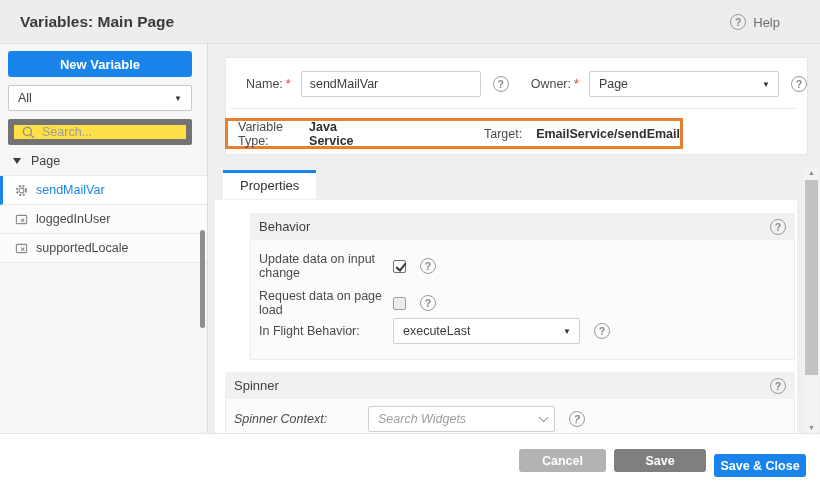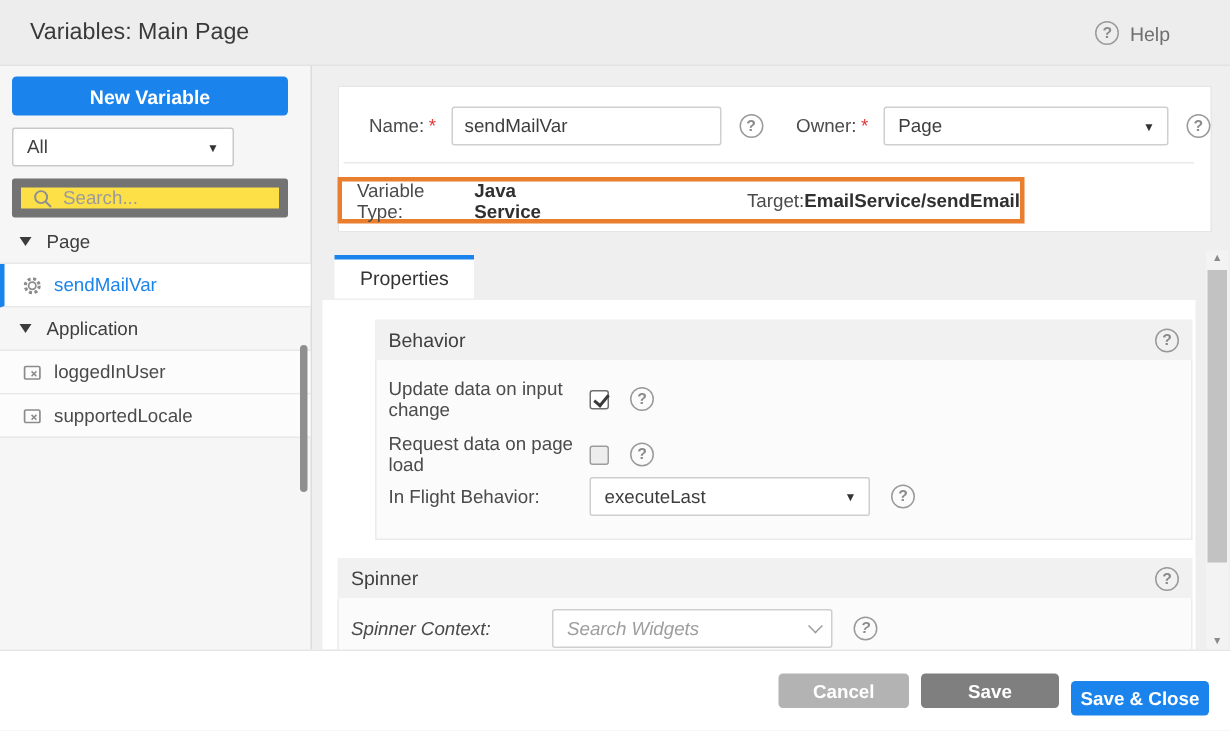--- a/index.html
+++ b/index.html
@@ -3,35 +3,35 @@
 <meta charset="utf-8">
 <style>
   * { margin:0; padding:0; box-sizing:border-box; }
   html,body { width:820px; height:487px; }
   body { font-family:"Liberation Sans","DejaVu Sans",sans-serif; color:#444; }
   .app { position:relative; width:820px; height:487px; background:#efefef; overflow:hidden; }
 
   
   .topbar { position:absolute; left:0; top:0; width:820px; height:44px; background:#ededed;
             border-bottom:1px solid #e3e3e3; display:flex; align-items:center; }
-  .page-title { font-size:15.5px; font-weight:400; color:#3a3a3a; margin-left:20px; }
+  .page-title { font-size:15.5px; font-weight:700; color:#3a3a3a; margin-left:20px; }
   .help-btn { position:absolute; right:40px; top:0; height:44px; display:flex; align-items:center; gap:7px;
               color:#6f6f6f; font-size:13px; cursor:pointer; }
 
   .qicon { display:inline-block; width:16px; height:16px; border:1px solid #9a9a9a; border-radius:50%;
            color:#8a8a8a; font-size:10.5px; line-height:14px; text-align:center; font-weight:700; flex:0 0 auto; }
   .qicon::before { content:"?"; }
 
   
   .sidebar { position:absolute; left:0; top:44px; width:208px; height:389px; background:#f6f6f6;
              border-right:1px solid #dcdcdc; }
   .new-var-btn { position:absolute; left:8px; top:7px; width:184px; height:26px; background:var(--accent-blue,#1b84ec);
                  color:#fff; border:none; border-radius:3px; font-size:13px; font-weight:600; cursor:pointer;
                  font-family:inherit; }
-  .side-select { position:absolute; left:8px; top:41px; width:148px; height:26px; background:#fff;
+  .side-select { position:absolute; left:8px; top:41px; width:184px; height:26px; background:#fff;
                  border:1px solid #c9c9c9; border-radius:2px; font-size:12.5px; color:#3f3f3f;
                  display:flex; align-items:center; padding:0 9px; cursor:pointer; }
   .side-select .arr { margin-left:auto; }
   .dd-arrow { font-size:8px; color:#333; }
   .side-search { position:absolute; left:8px; top:75px; width:184px; height:26px; background:#fde047;
                  border:6px solid #737373; border-radius:2px; display:flex; align-items:center; padding:0 8px; }
   .side-search input { border:none; outline:none; width:130px; font-size:12.5px; color:#555; margin-left:7px;
                        font-family:inherit; background:transparent; }
   .side-search input::placeholder { color:#9b9b9b; }
 
@@ -64,21 +64,21 @@
   .owner-select { width:190px; margin-left:10px; }
   .selbox .arr { position:absolute; right:8px; }
   .meta-div { position:absolute; left:3px; top:50px; width:567px; height:1px; background:#e9e9e9; }
   .orange-box { position:absolute; left:-1px; top:60px; width:458px; height:31px;
                 border:3px solid var(--highlight-orange,#e87e2e); display:flex; align-items:center;
                 font-size:12.5px; padding-left:10px; background:#fff; }
   .orange-box b { color:#303030; font-weight:700; }
   .orange-box .vlab { color:#4b4b4b; }
   .ob-val1 { margin-left:14px; }
   .ob-lab2 { margin-left:120px; }
-  .ob-val2 { }
+  .ob-val2 { margin-left:14px; }
 
   
   .tabs { position:absolute; left:215px; top:170px; height:30px; display:flex; padding-left:8px; font-size:13px;flex-direction:column; }
   .tab { padding:0 17px; line-height:30px; color:#5a5a5a; cursor:pointer; }
   .tab.active { background:#fff; border-top:3px solid var(--accent-blue,#1b84ec); line-height:26px; color:#333; }
 
   
   .content { position:absolute; left:215px; top:200px; width:582px; height:233px; background:#fff; overflow:hidden; }
   .section { position:absolute; left:10px; width:570px; }
   .sec-behavior { top:13px;padding-left:25px; }
@@ -152,24 +152,20 @@
         <span class="caret"></span>
         <span class="lbl">Page</span>
       </div>
       <div class="trow item selected">
         <svg class="ticon" width="13" height="13" viewBox="0 0 14 14">
           <circle cx="7" cy="7" r="2.6" fill="none" stroke="#8b8b8b" stroke-width="1.2"></circle>
           <circle cx="7" cy="7" r="5" fill="none" stroke="#8b8b8b" stroke-width="2.2" stroke-dasharray="2.2 1.8"></circle>
         </svg>
         <span class="lbl">sendMailVar</span>
       </div>
-      <div class="trow group">
-        <span class="caret"></span>
-        <span class="lbl">Application</span>
-      </div>
       <div class="trow item">
         <svg class="ticon" width="13" height="13" viewBox="0 0 14 14">
           <rect x="1.5" y="2.5" width="11" height="9" rx="1" fill="none" stroke="#8b8b8b" stroke-width="1.2"></rect>
           <path d="M6.5 6 L10 9.5 M10 6 L6.5 9.5" stroke="#8b8b8b" stroke-width="1.1" fill="none"></path>
         </svg>
         <span class="lbl">loggedInUser</span>
       </div>
       <div class="trow item">
         <svg class="ticon" width="13" height="13" viewBox="0 0 14 14">
           <rect x="1.5" y="2.5" width="11" height="9" rx="1" fill="none" stroke="#8b8b8b" stroke-width="1.2"></rect>

